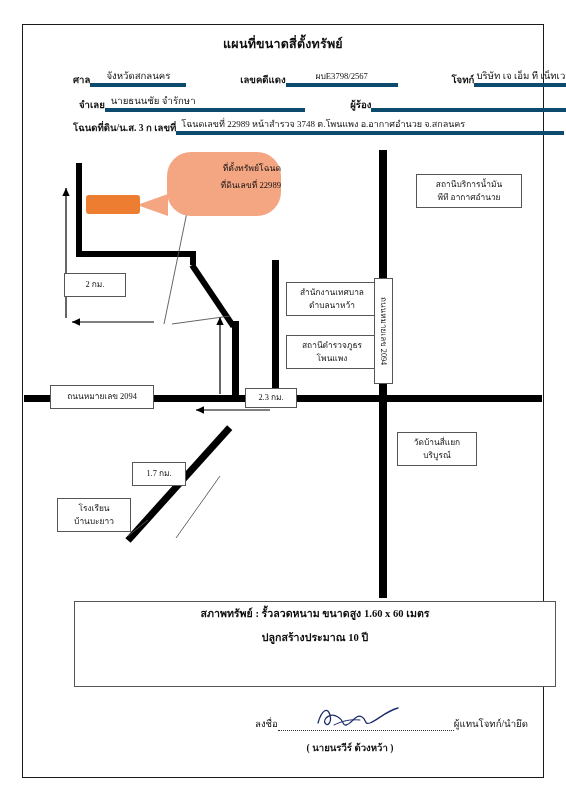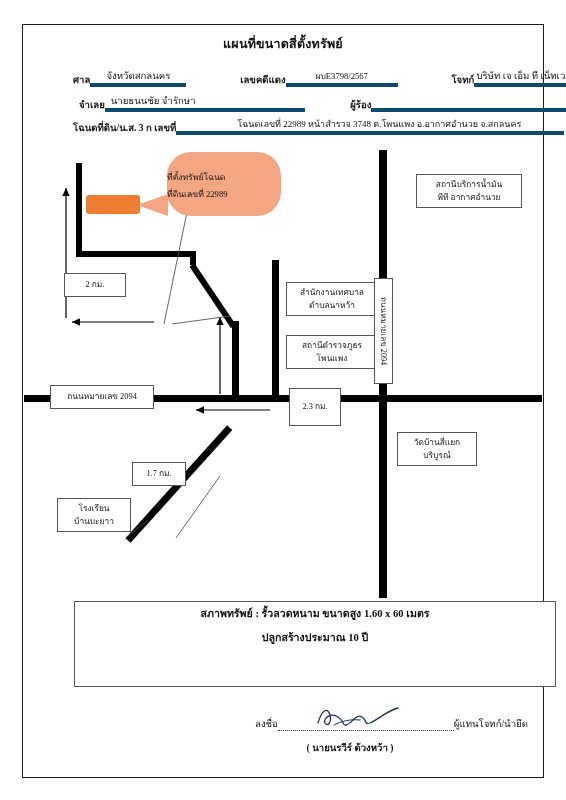--- a/index.html
+++ b/index.html
@@ -101,23 +101,23 @@
     border-radius: 3px;
     z-index: 7;
   }
   
   .callout {
     position: absolute;
     background: #F4A582;
     z-index: 5;
     font-size: 8.6px;
     color: #111;
-    text-align: left;
+    text-align: right;
     line-height: 2.0;
-    padding-top: 17px;
+    padding-top: 8px;
     border-radius: 24px;
   }
   .callout-tail {
     position: absolute;
     z-index: 5;
     width: 0; height: 0;
   }
 
   
   .overlay { position: absolute; left: 0; top: 0; width: 518px; height: 455px; z-index: 4; }
@@ -180,21 +180,21 @@
     <span style="display:inline-block;width:6px"></span>
     <span class="hdr-lbl">โจทก์</span><span class="hdr-val" style="width:240px;text-align:left">บริษัท เจ เอ็ม ที เน็ทเวอร์ค เซอร์วิสเซ็ส จำกัด (มหาชน)</span>
   </div>
 
   <div class="hdr-row" id="row2">
     <span class="hdr-lbl">จำเลย</span><span class="hdr-val" style="width:200px;text-align:left;padding-left:6px">นายธนนชัย จำรักษา</span>
     <span class="hdr-lbl">ผู้ร้อง</span><span class="hdr-val" style="width:236px;text-align:left"></span>
   </div>
 
   <div class="hdr-row" id="row3">
-    <span class="hdr-lbl">โฉนดที่ดิน/น.ส. 3 ก เลขที่</span><span class="hdr-val" style="width:388px;text-align:center;padding-left:20px;font-size:9px">โฉนดเลขที่ 22989 หน้าสำรวจ 3748 ต.โพนแพง อ.อากาศอำนวย จ.สกลนคร</span>
+    <span class="hdr-lbl">โฉนดที่ดิน/น.ส. 3 ก เลขที่</span><span class="hdr-val" style="width:388px;text-align:left;padding-left:5px;font-size:9px">โฉนดเลขที่ 22989 หน้าสำรวจ 3748 ต.โพนแพง อ.อากาศอำนวย จ.สกลนคร</span>
   </div>
 
   <div class="map">
 
     <div class="road" style="left:52px; top:25px; width:6px; height:94px;"></div>
 
     <div class="road" style="left:52px; top:113px; width:120px; height:6px;"></div>
 
     <div class="road" style="left:166px; top:113px; width:6px; height:14px;"></div>
 
@@ -264,21 +264,21 @@
 
     <div class="lbl-box" style="left:33px; top:360px; width:74px;">
       <div>โรงเรียน</div>
       <div>บ้านบะยาว</div>
     </div>
 
     <div class="dist-box" style="left:40px; top:135px; width:62px; height:24px;">
       <span>2 กม.</span>
     </div>
 
-    <div class="dist-box" style="left:221px; top:250px; width:52px; height:38px;margin-left:44px;">
+    <div class="dist-box" style="left:221px; top:250px; width:52px; height:20px;">
       <span>2.3 กม.</span>
     </div>
 
     <div class="dist-box" style="left:108px; top:324px; width:54px; height:24px;">
       <span>1.7 กม.</span>
     </div>
 
     <div class="dist-box" style="left:26px; top:247px; width:104px; height:24px;">
       <span>ถนนหมายเลข 2094</span>
     </div>

